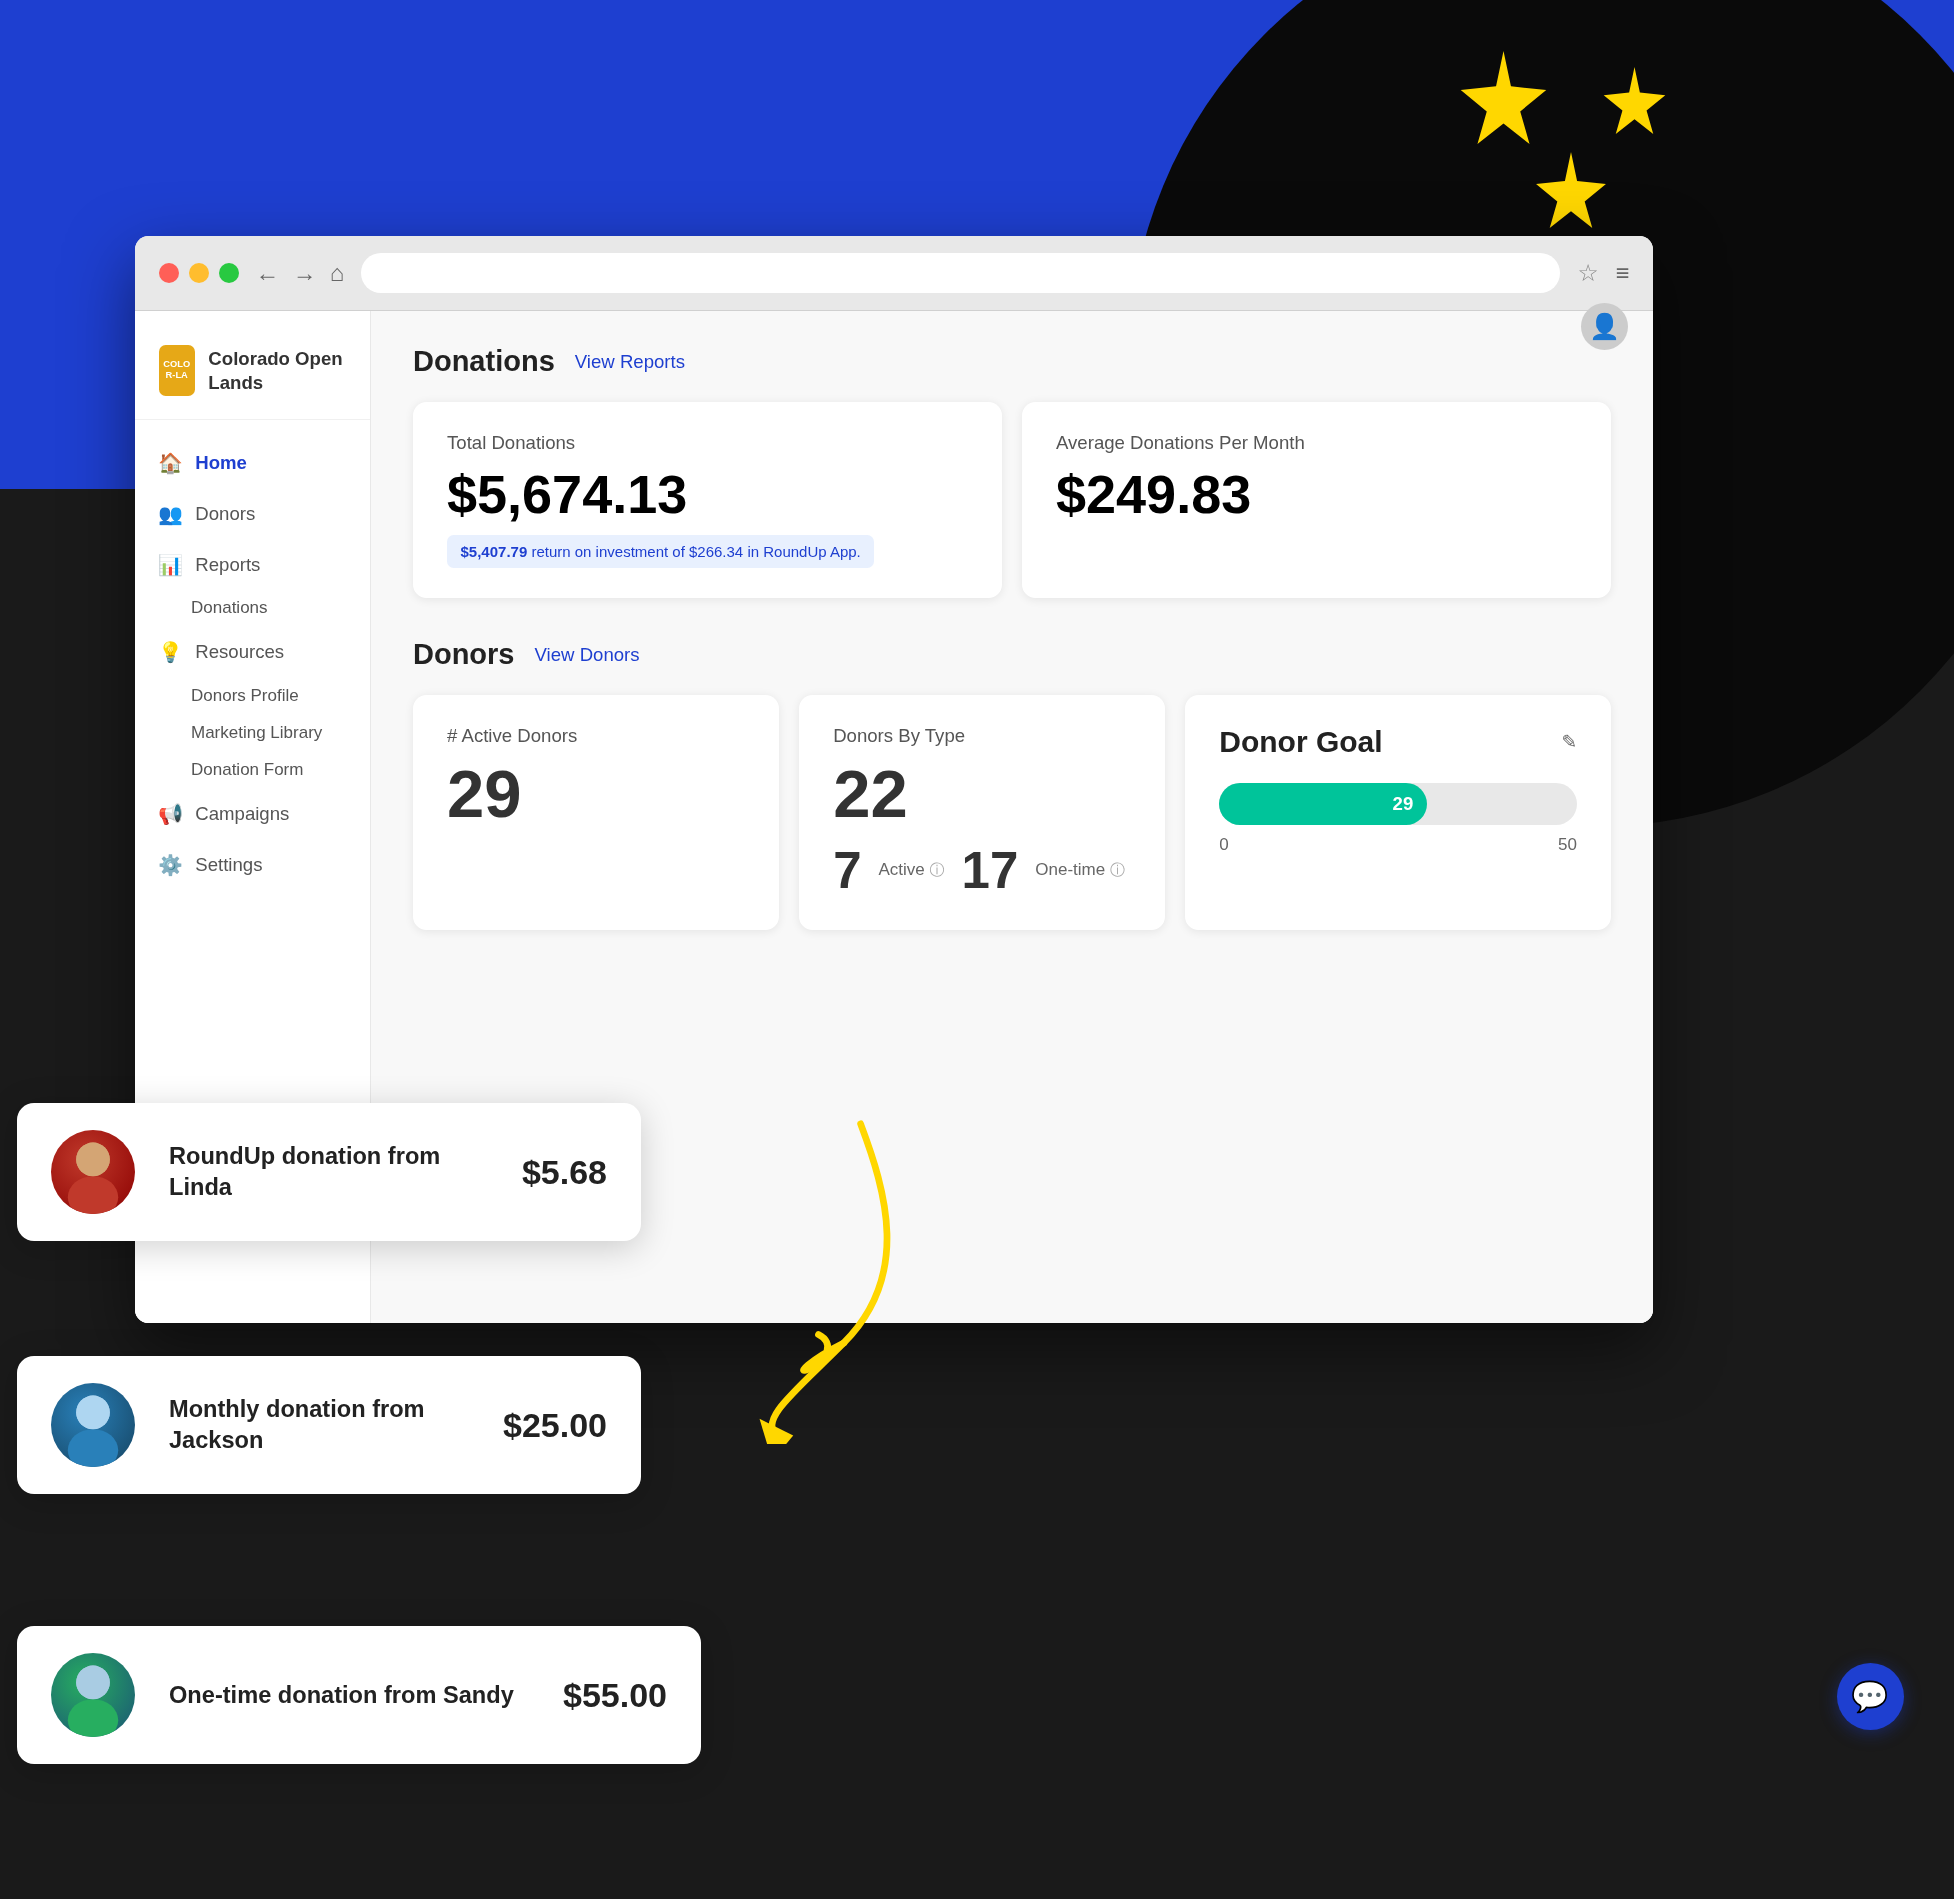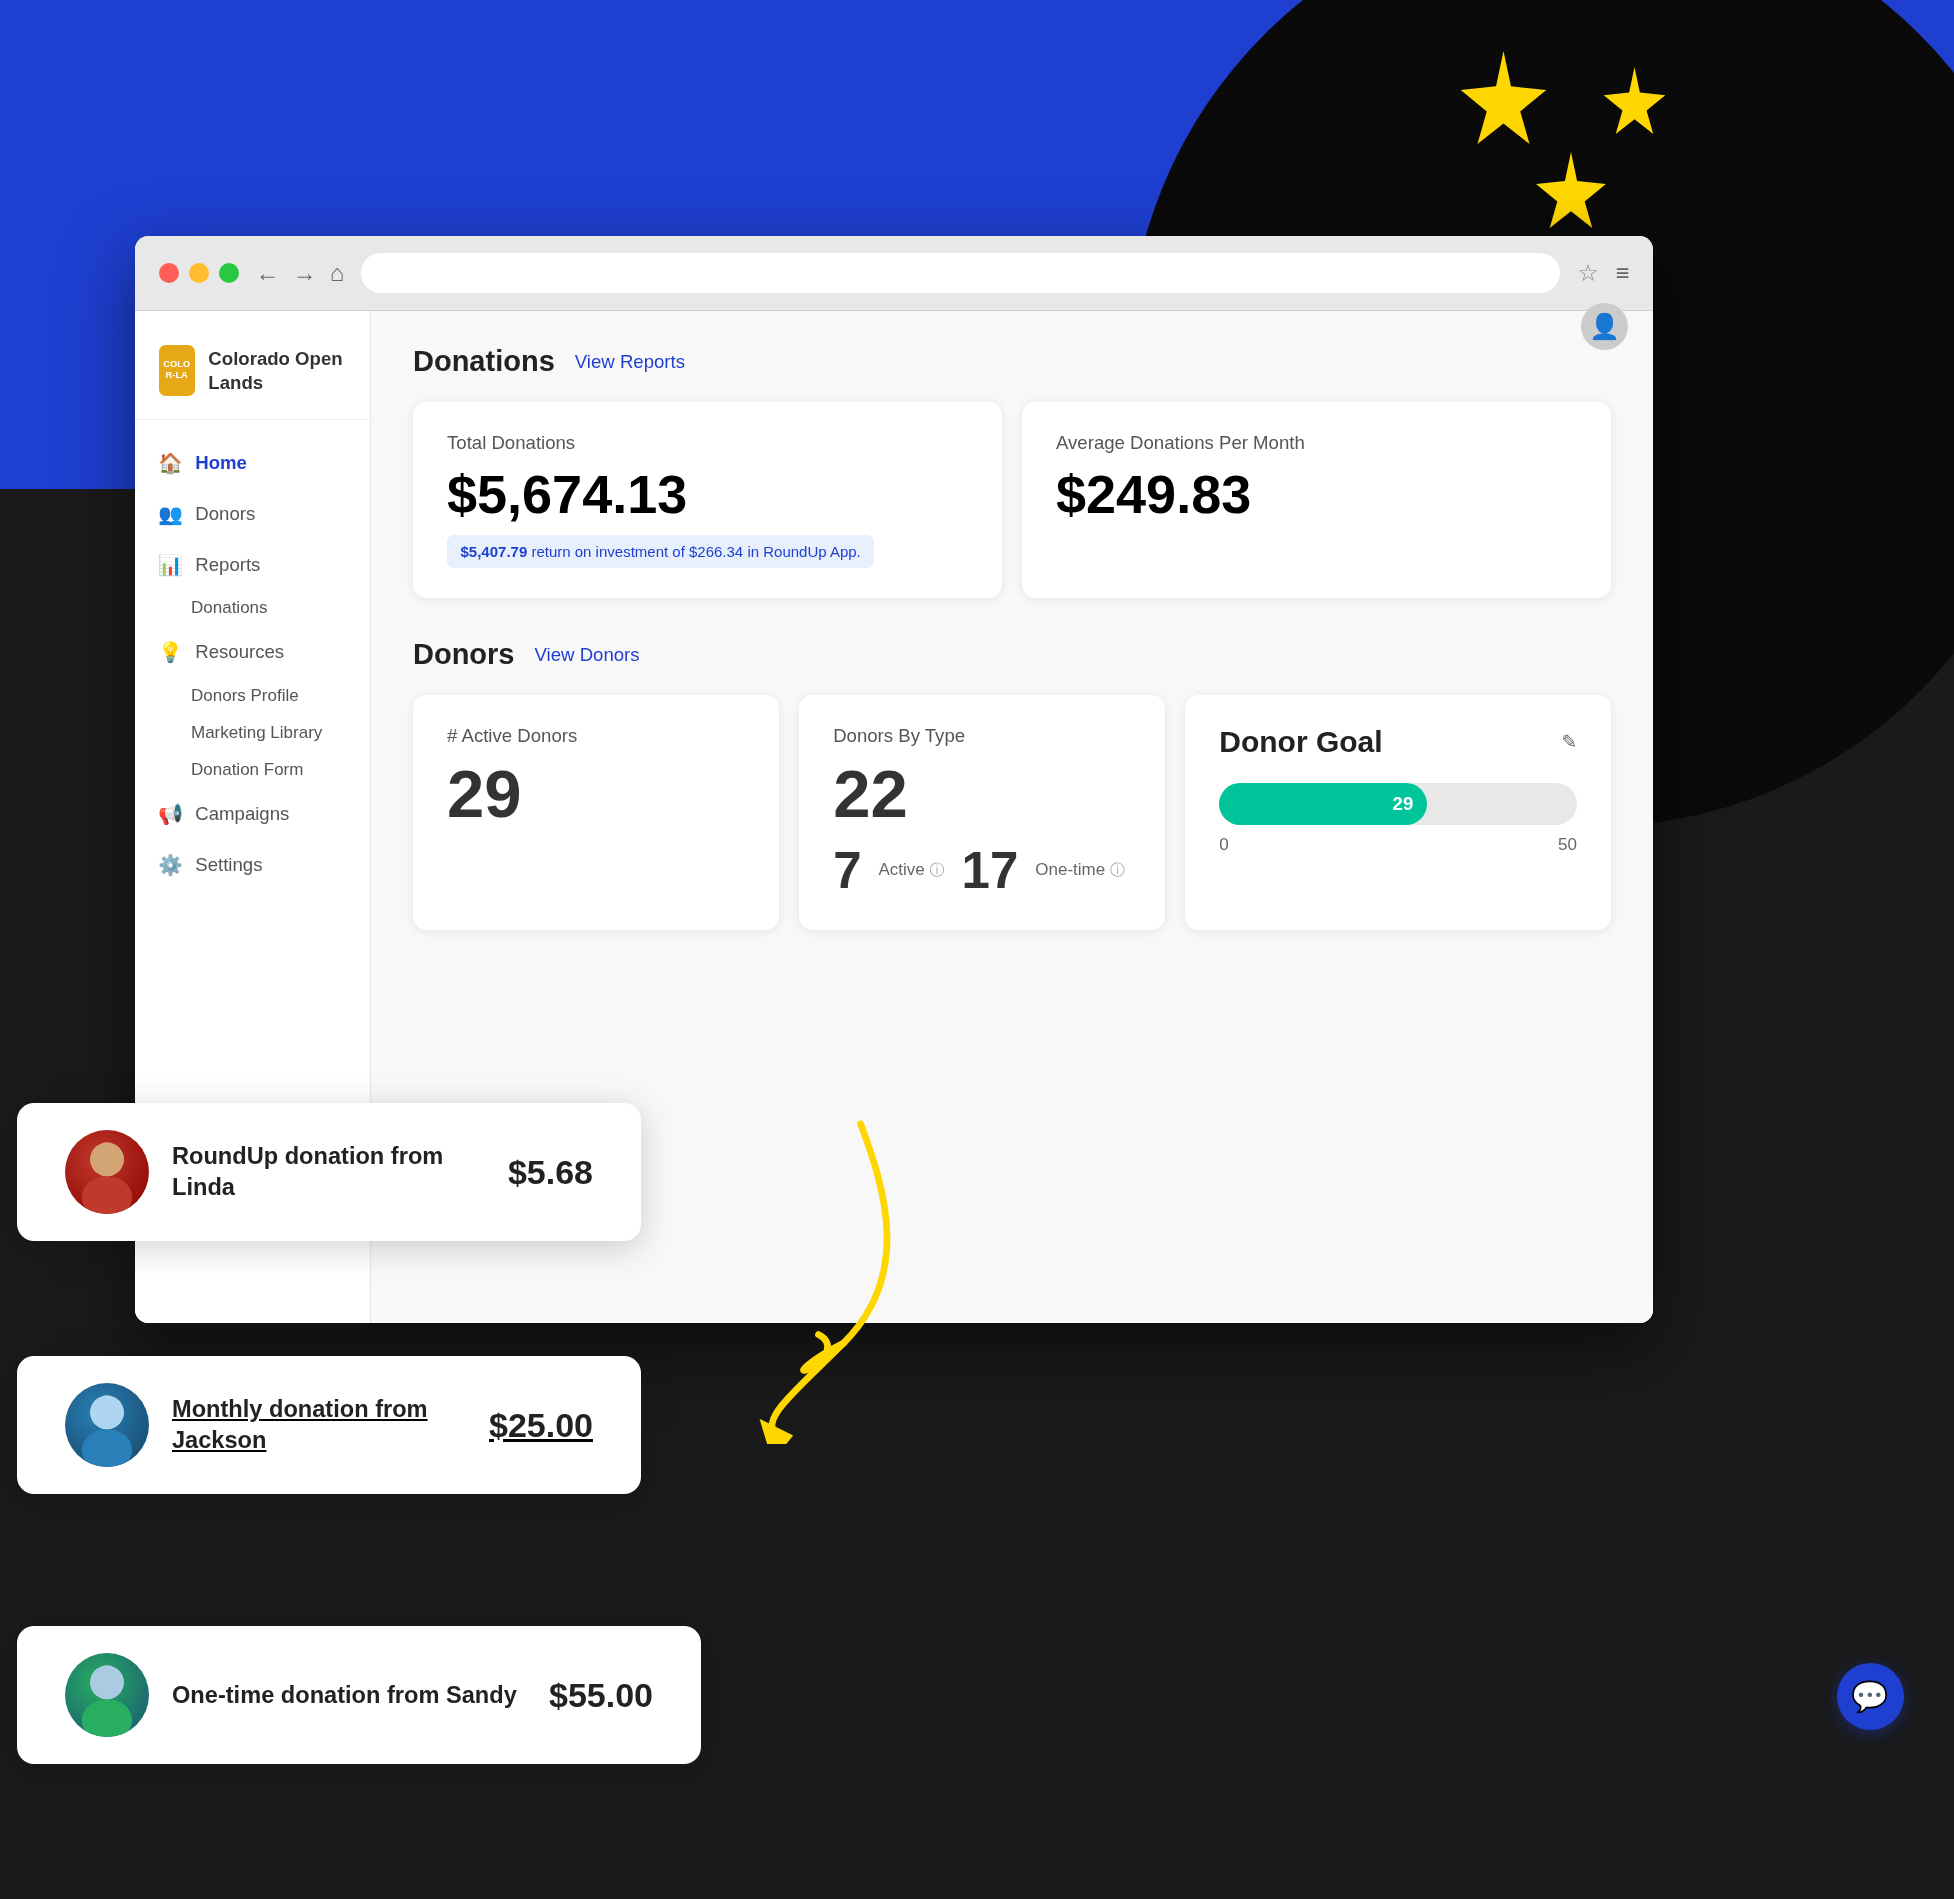--- a/index.html
+++ b/index.html
@@ -326,36 +326,35 @@
       font-size: 15px;
       color: #aaa;
     }
 
     
     .notif-card {
       position: absolute;
       background: white;
       border-radius: 17px;
       box-shadow: 0 6.7px 34px rgba(0,0,0,0.18);
-      padding: 27px 48px;
+      padding: 27px 34px;
       display: flex;
       align-items: center;
-      gap: 23px;
+      gap: 34px;
       z-index: 20;
     }
     .notif-card-1 {
       bottom: 658px;
       left: 17px;
       width: 624px;
     }
     .notif-card-2 {
       bottom: 405px;
       left: 17px;
       width: 624px;
-      text-decoration: underline;
     }
     .notif-card-3 {
       bottom: 135px;
       left: 17px;
       width: 684px;
     }
     .notif-avatar {
       width: 84px; height: 84px;
       border-radius: 50%;
       flex-shrink: 0;

